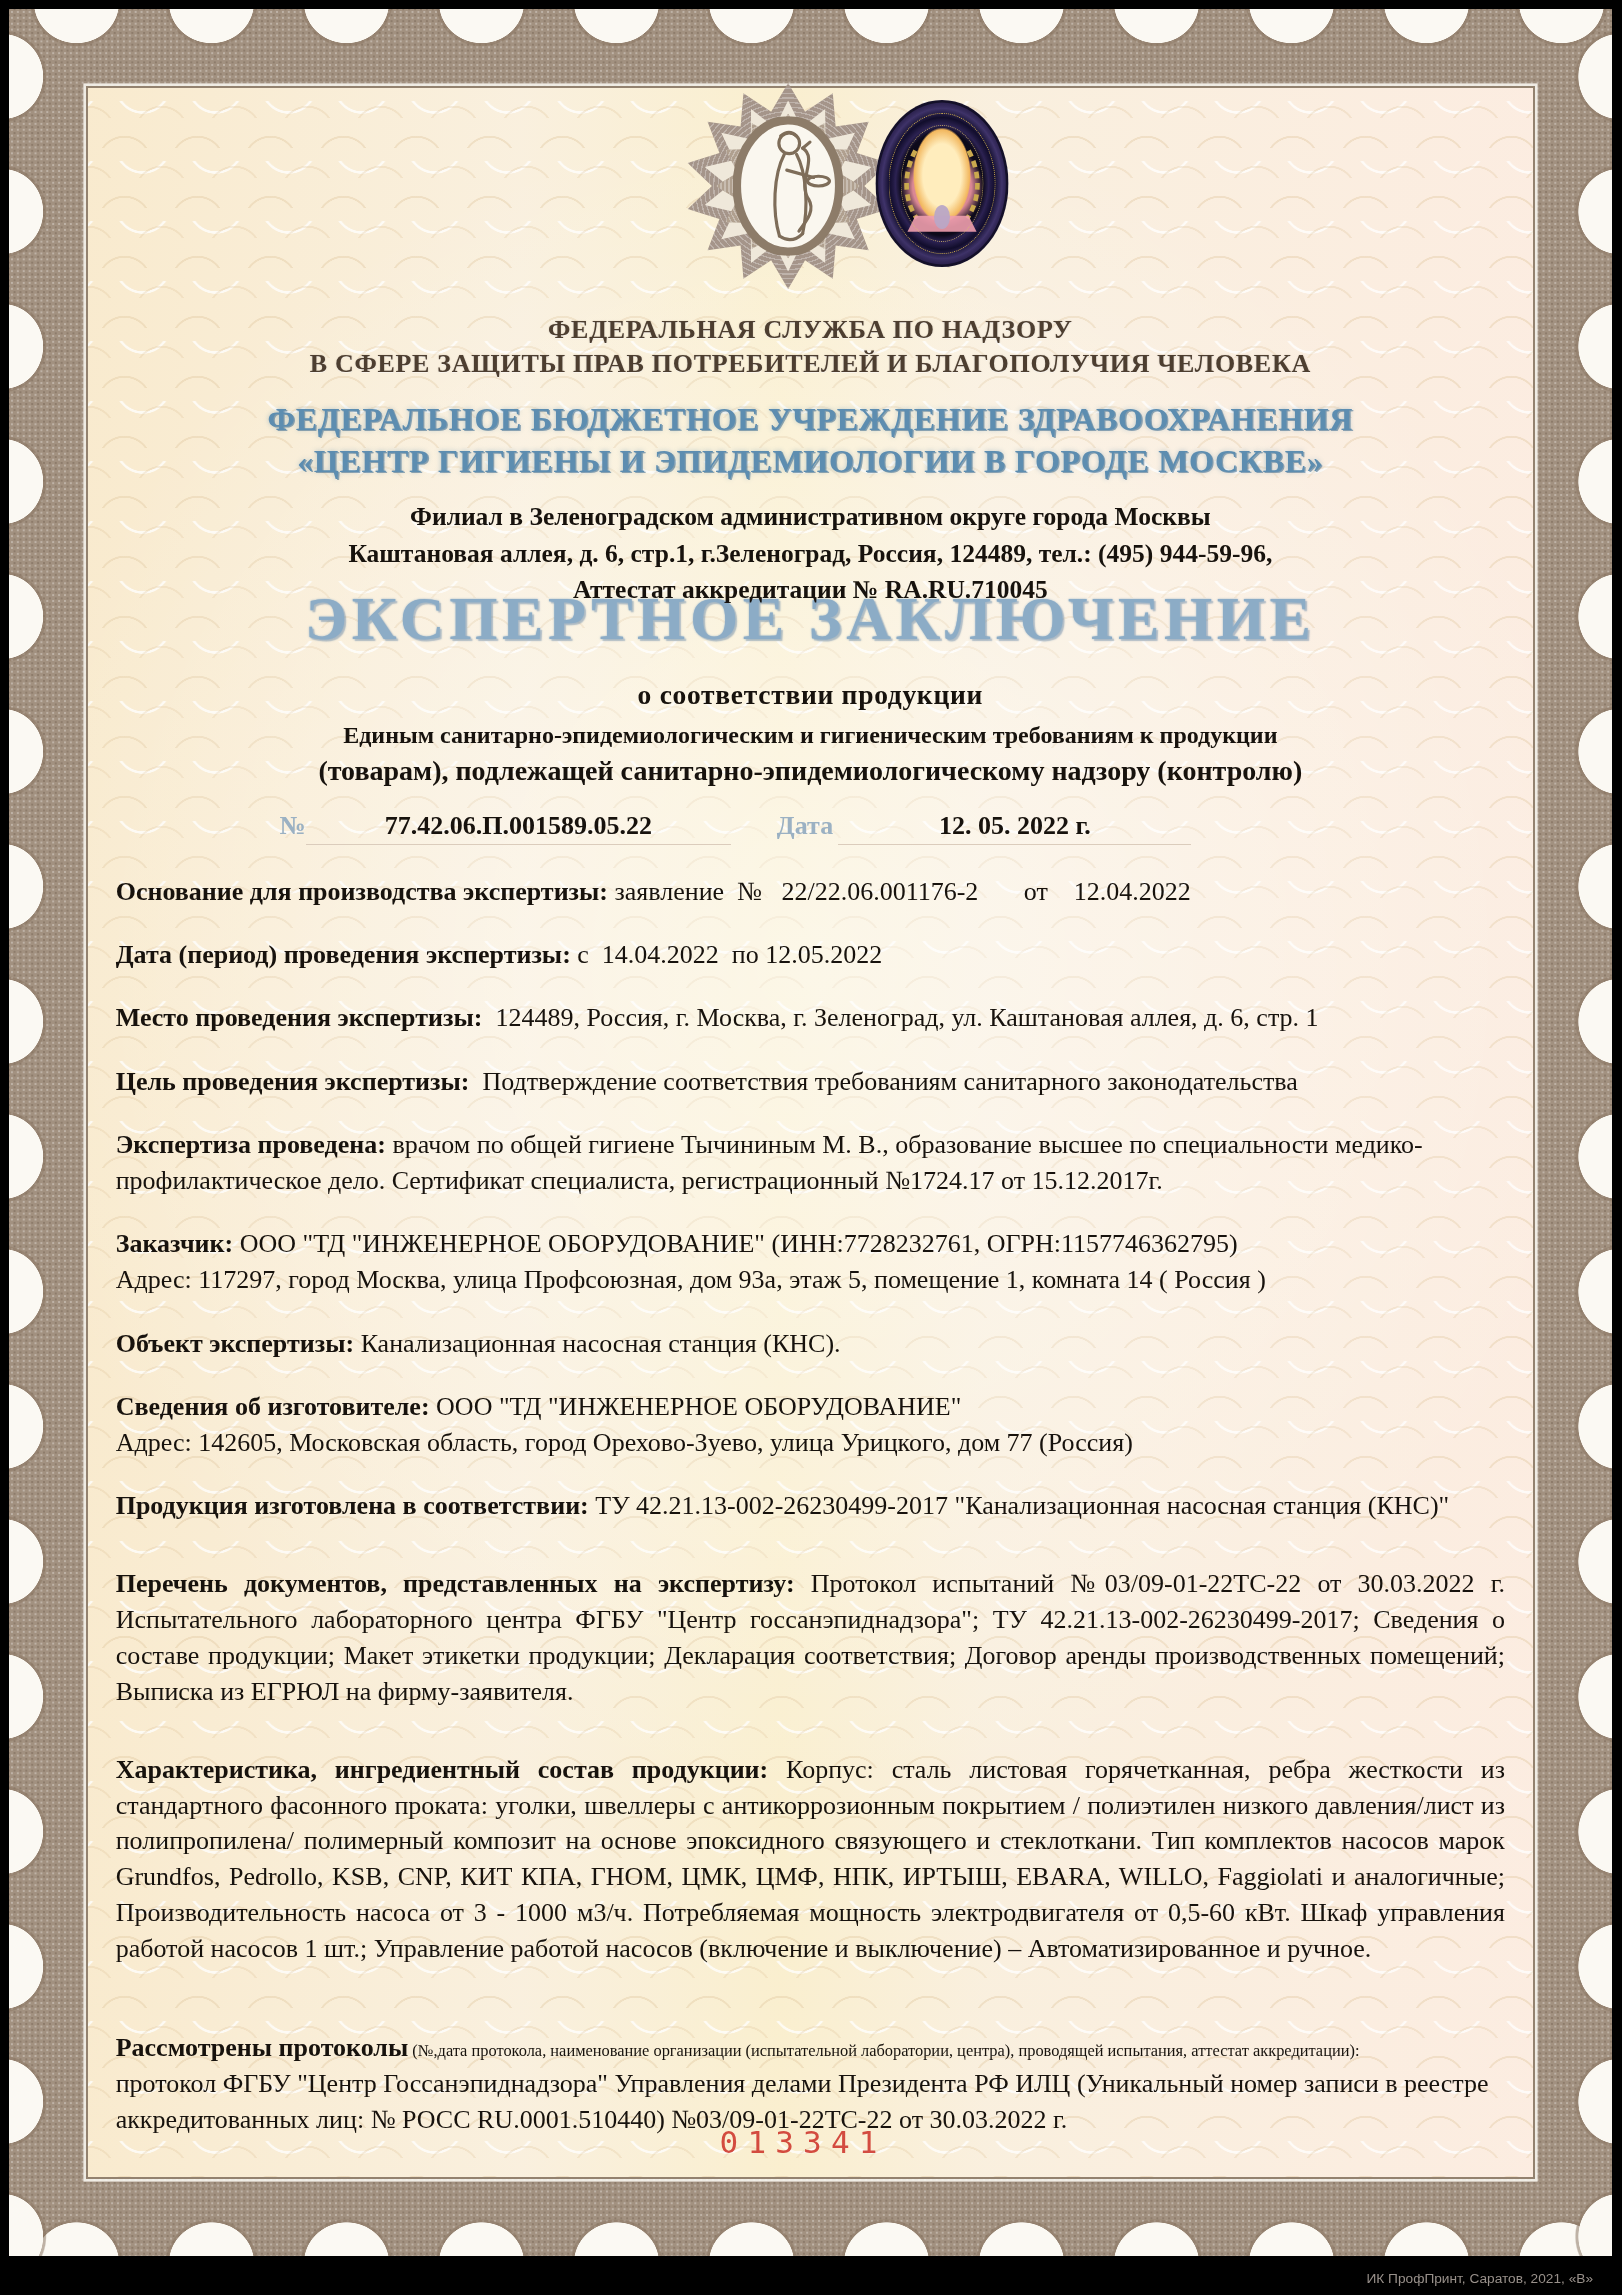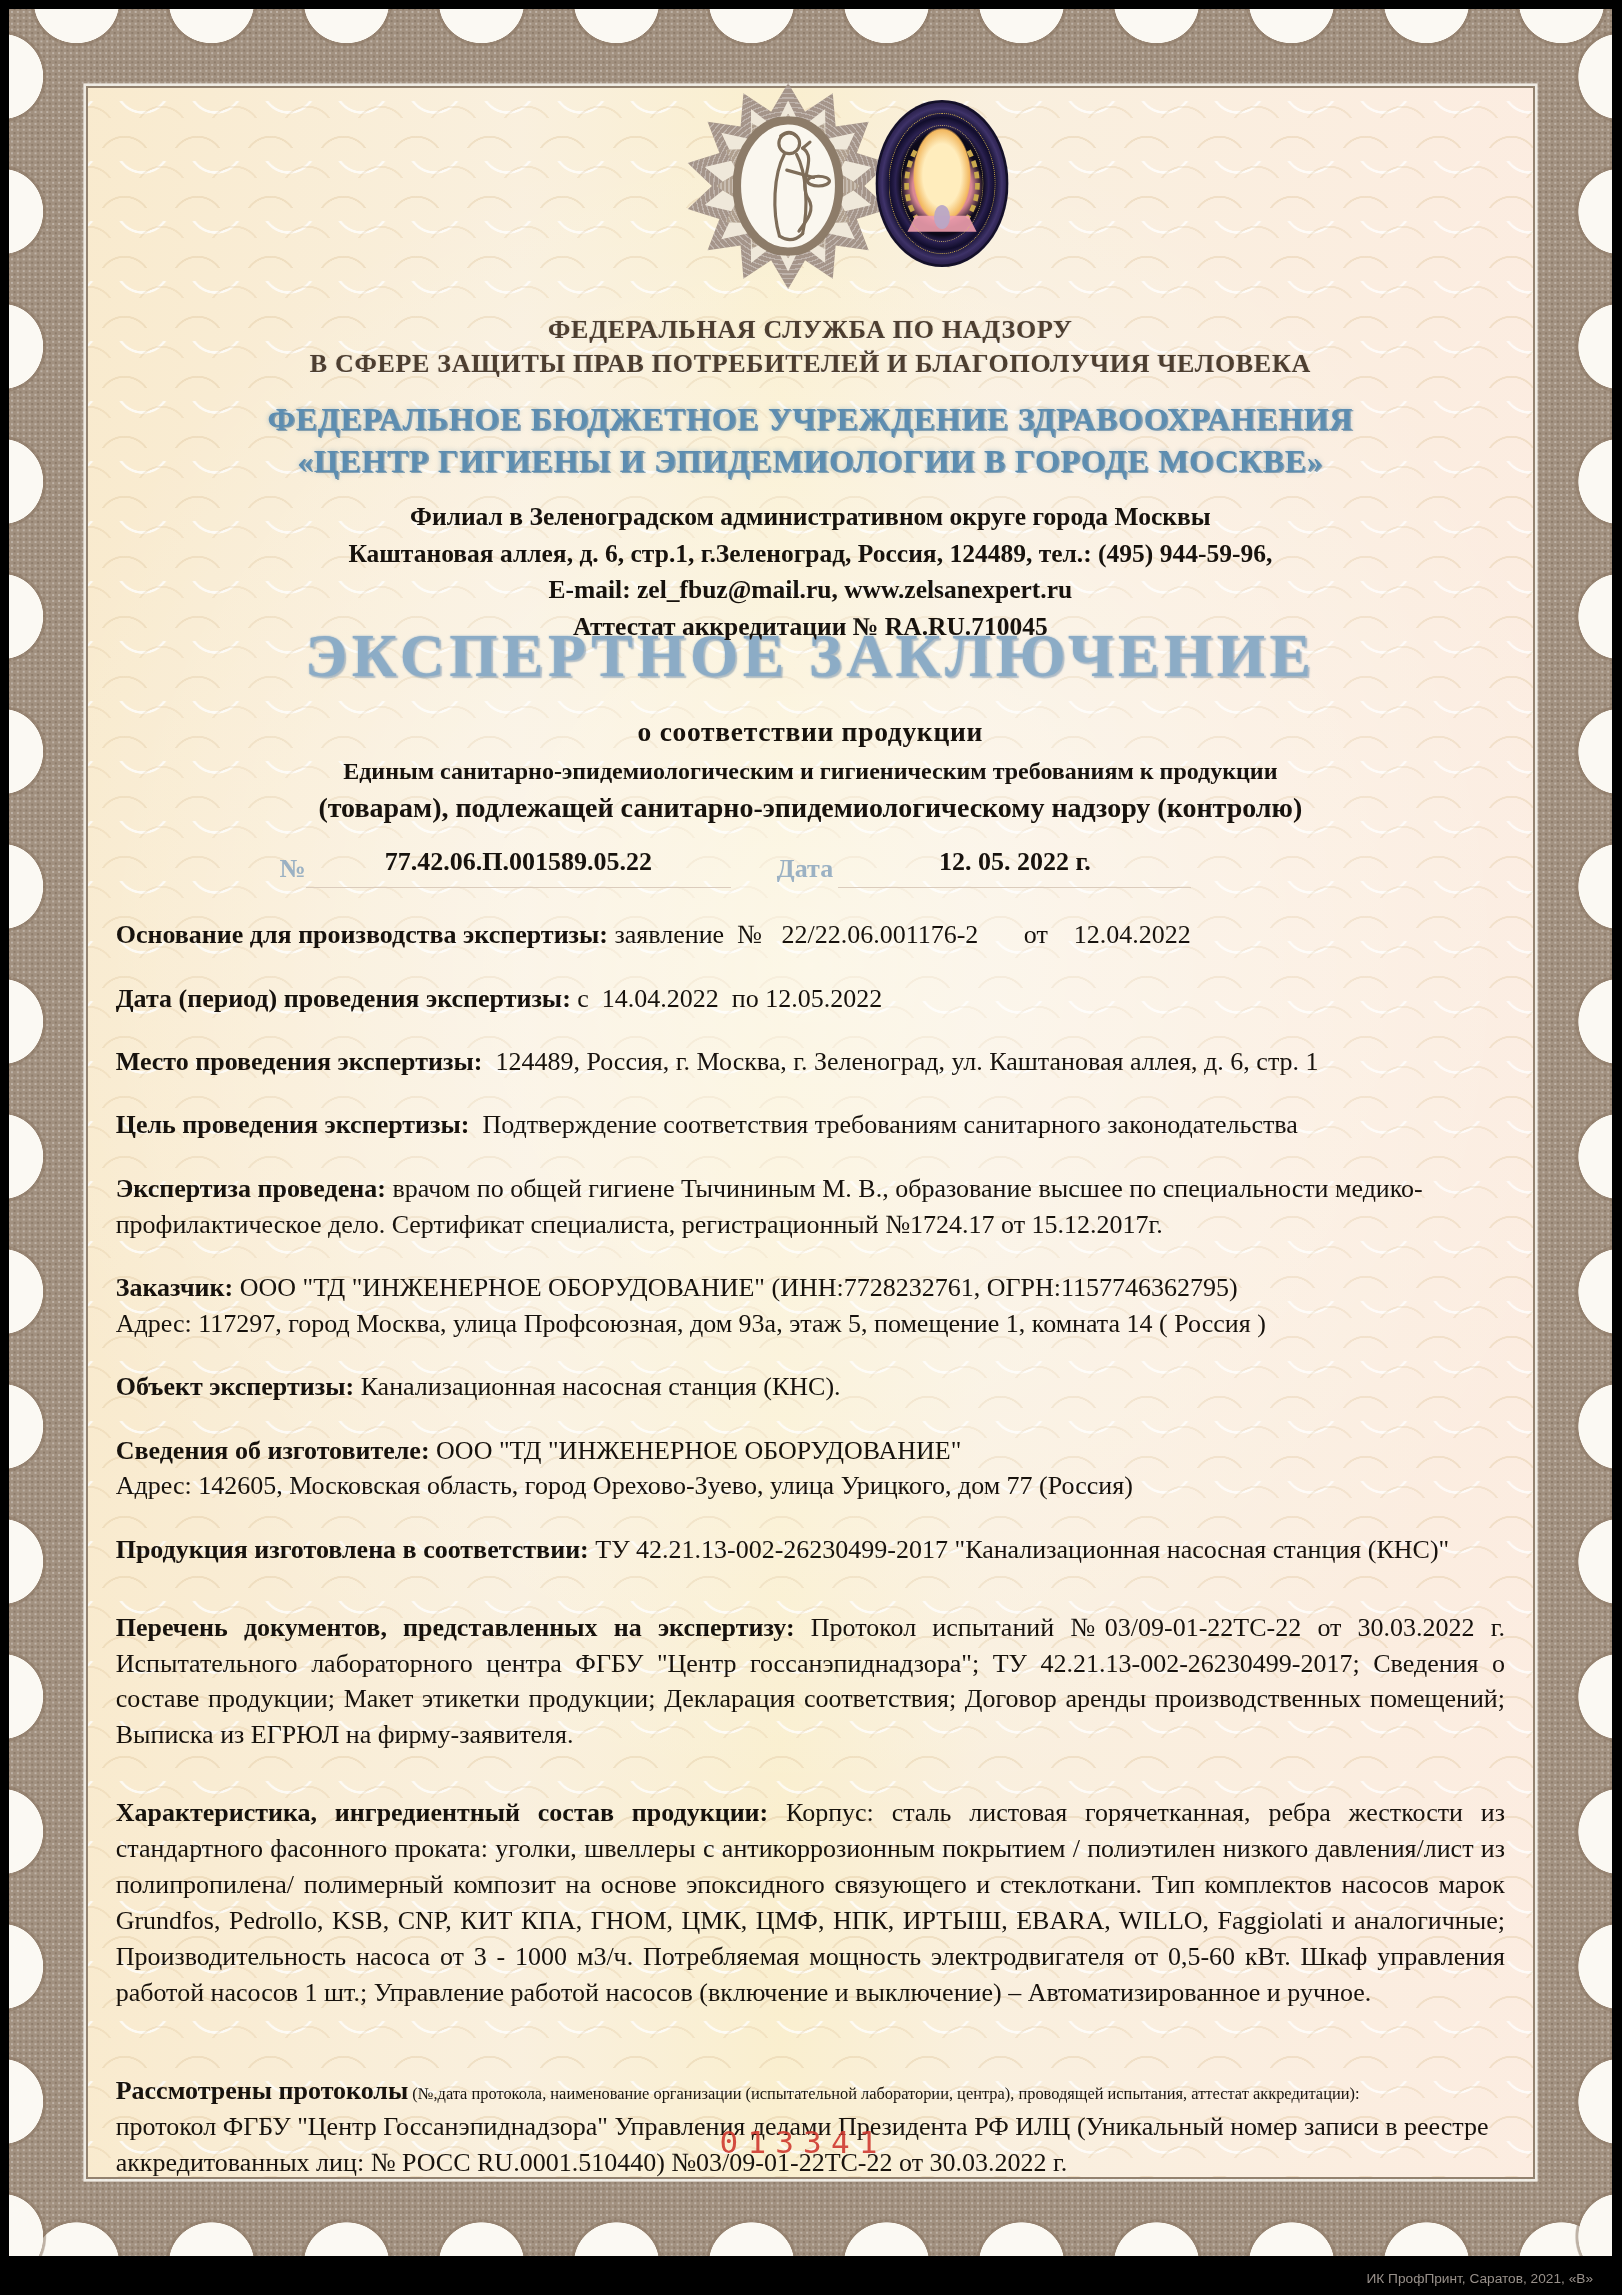--- a/index.html
+++ b/index.html
@@ -66,21 +66,21 @@
   .organ{font-weight:bold;font-size:29px;margin-top:7.9px;letter-spacing:0.7px;color:#17120d;}
   .attestat{font-weight:bold;font-size:25.5px;margin-top:6.5px;position:relative;z-index:2;color:#17120d;}
   .bigtitle{position:relative;z-index:1;margin-top:-22px;font-weight:bold;font-size:62px;letter-spacing:4.6px;
        color:#8cacc6;text-shadow:0 0 2px rgba(140,172,198,.9), 2px 2px 1.3px rgba(90,125,160,.45);}
   .subj1{font-weight:bold;font-size:27.5px;margin-top:25px;letter-spacing:0.7px;color:#17120d;}
   .subj2{font-weight:bold;font-size:24px;margin-top:10.5px;color:#17120d;}
   .subj3{font-weight:bold;font-size:28px;margin-top:6.5px;color:#17120d;}
   
   .numline{display:flex;align-items:flex-end;margin:23.6px 0 0 164px;font-size:26px;}
   .nl-label{color:#9bb1c3;font-weight:bold;padding-bottom:3.9px;}
-  .nl-val{font-weight:bold;color:#17120d;text-align:center;border-bottom:1.3px solid #dbccbc;padding-bottom:10px;}
+  .nl-val{font-weight:bold;color:#17120d;text-align:center;border-bottom:1.3px solid #dbccbc;padding-bottom:3px;}
   .nl-v1{width:425px;}
   .nl-v2{width:353px;margin-left:5.2px;}
   .nl-date{margin-left:46px;}
   
   .body-text{margin-top:29px;}
   .para{font-size:26px;line-height:1.38;margin-top:27.5px;color:#17120d;}
   .para .lbl{font-weight:bold;}
   .pre{white-space:pre-wrap;}
   .just{text-align:justify;}
   .mt-lg{margin-top:42px;}
@@ -140,21 +140,20 @@
           <div>В СФЕРЕ ЗАЩИТЫ ПРАВ ПОТРЕБИТЕЛЕЙ И БЛАГОПОЛУЧИЯ ЧЕЛОВЕКА</div>
         </div>
 
         <div class="t-center org">
           <div>ФЕДЕРАЛЬНОЕ БЮДЖЕТНОЕ УЧРЕЖДЕНИЕ ЗДРАВООХРАНЕНИЯ</div>
           <div>«ЦЕНТР ГИГИЕНЫ И ЭПИДЕМИОЛОГИИ В ГОРОДЕ МОСКВЕ»</div>
         </div>
 
         <div class="t-center branch">Филиал в Зеленоградском административном округе города Москвы</div>
         <div class="t-center addr">Каштановая аллея, д. 6, стр.1, г.Зеленоград, Россия, 124489, тел.: (495) 944-59-96,</div>
-        <div class="t-center mail">E-mail: zel_fbuz@mail.ru, www.zelsanexpert.ru</div>
         <div class="t-center attestat">Аттестат аккредитации № RA.RU.710045</div>
         <div class="t-center bigtitle">ЭКСПЕРТНОЕ ЗАКЛЮЧЕНИЕ</div>
 
         <div class="t-center subj1">о  соответствии продукции</div>
         <div class="t-center subj2">Единым санитарно-эпидемиологическим и гигиеническим требованиям к продукции</div>
         <div class="t-center subj3">(товарам), подлежащей санитарно-эпидемиологическому надзору (контролю)</div>
 
         <div class="numline">
           <span class="nl-label">№</span>
           <span class="nl-val nl-v1">77.42.06.П.001589.05.22</span>

